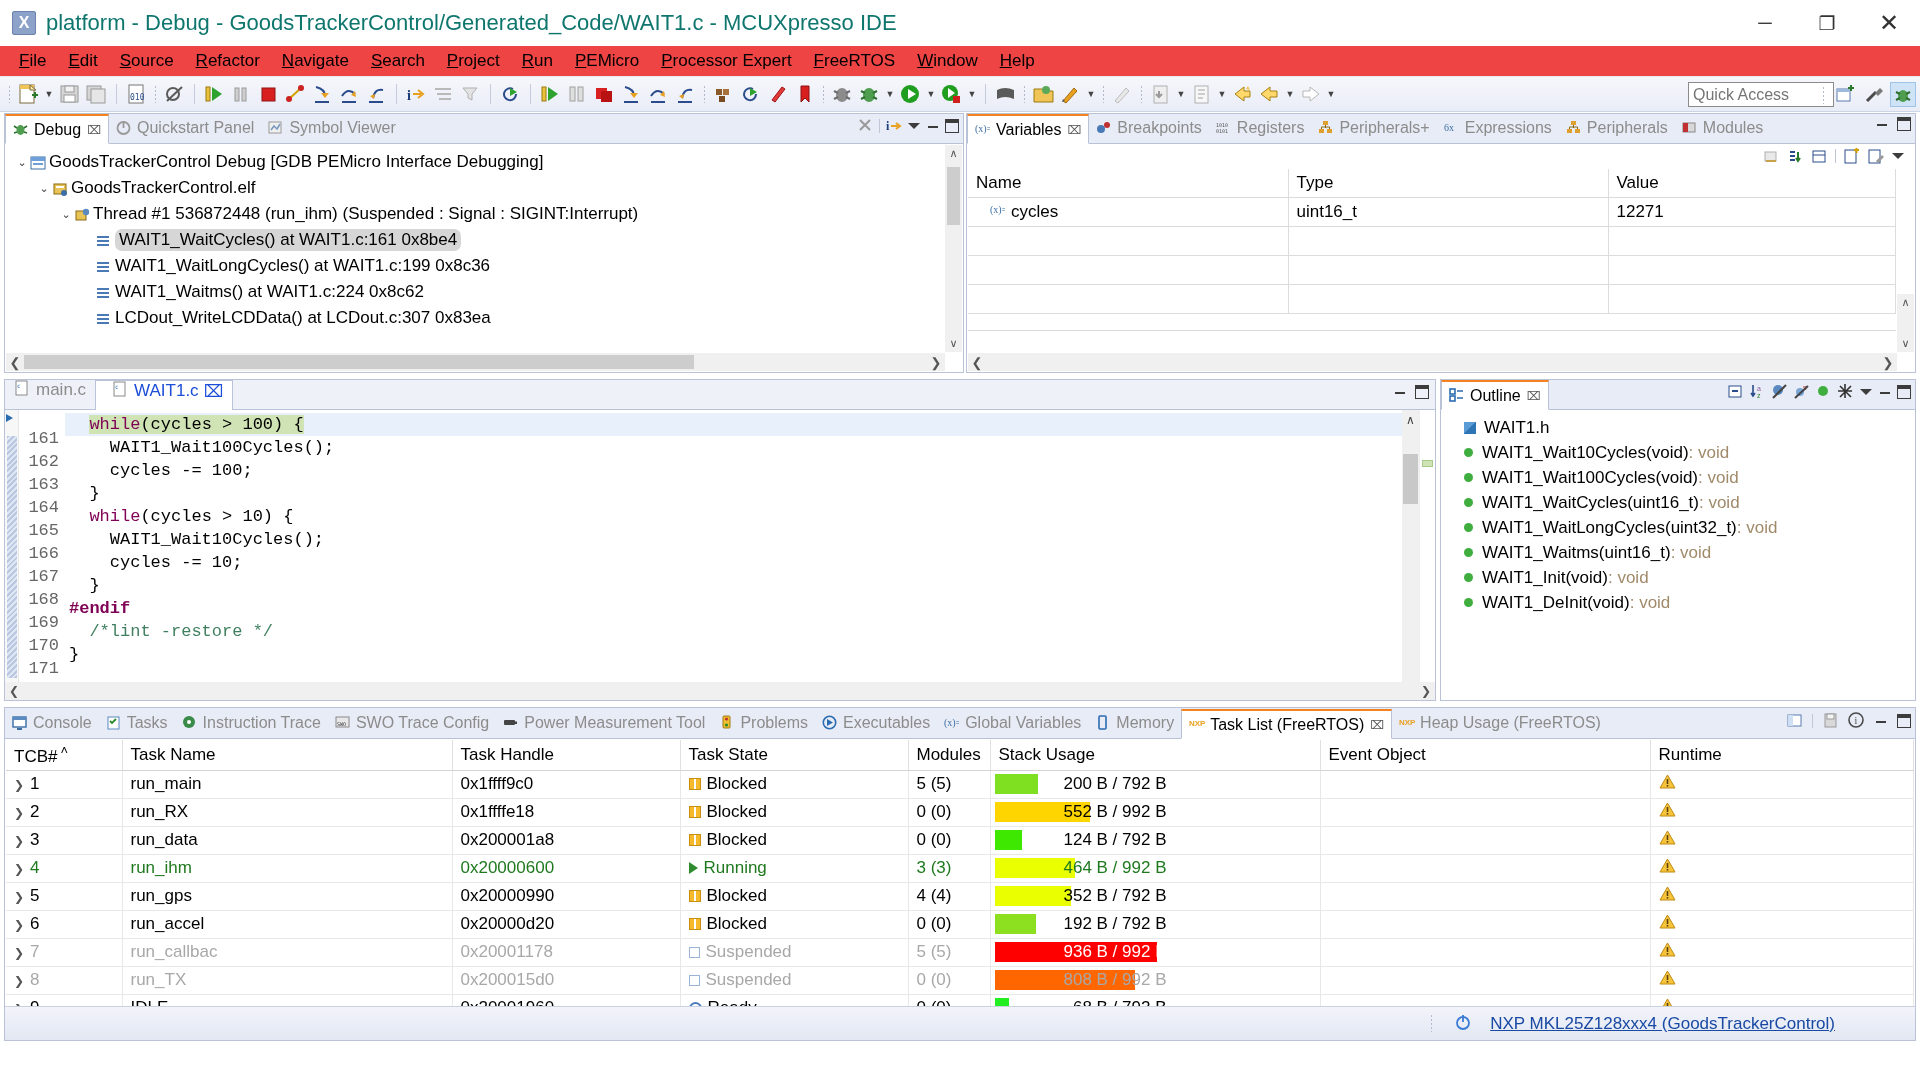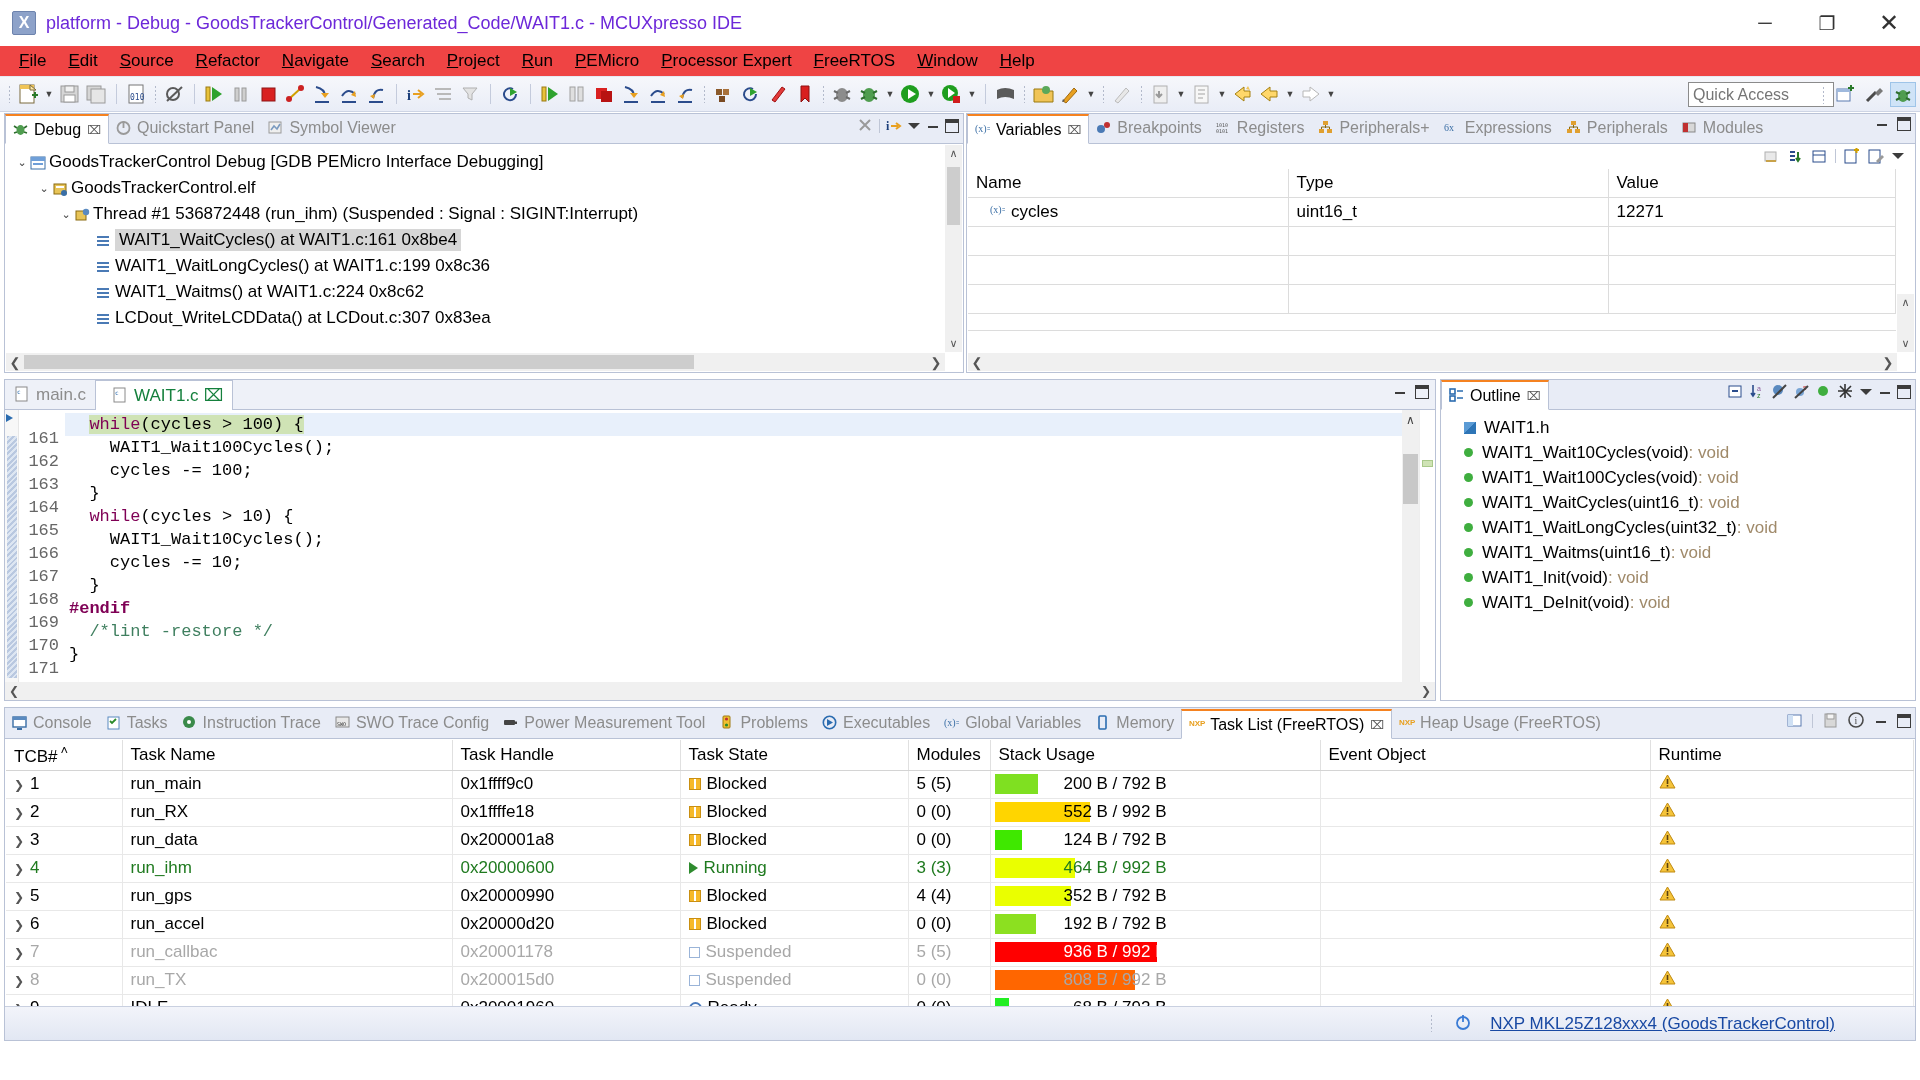--- a/index.html
+++ b/index.html
@@ -10,21 +10,21 @@
     font-size:17px; color:#000; background:#ffffff;
     -webkit-font-smoothing: antialiased;
   }
   
   .titlebar { height:46px; display:flex; align-items:center; background:#ffffff; }
   .app-icon {
     width:24px; height:24px; margin-left:12px; margin-right:10px;
     background:#8da2c9; border:1px solid #6d83ad; border-radius:2px;
     color:#fff; font-weight:bold; font-size:16px; line-height:22px; text-align:center;
   }
-  .title-text { font-size:18px; color:#6d28d9; }
+  .title-text { font-size:22px; color:#0f766e; }
   .win-controls { margin-left:auto; display:flex; }
   .win-btn { width:62px; height:46px; display:flex; align-items:center; justify-content:center;
              font-size:19px; color:#333; }
   .win-btn.close { font-size:24px; }
   
   .menubar { height:30px; display:flex; align-items:center; padding-left:8px; background:#ef4444; font-size:17px; }
   .menu-item { padding:2px 11px; color:#000; }
   .menu-item u { text-decoration:underline; }
   
   .toolbar {
@@ -63,40 +63,40 @@
   .winbtn-min::after{ content:""; position:absolute; left:2px; right:2px; top:7px; height:2px; background:#3c3c3c;}
   .winbtn-max { width:14px; height:14px; border:1px solid #3c3c3c; position:relative;}
   .winbtn-max::after{content:"";position:absolute;left:0;right:0;top:0;height:3px;background:#3c3c3c;}
   .winbtn-tri { width:14px;height:14px;position:relative;}
   .winbtn-tri::after{content:"";position:absolute;left:1px;top:4px;border-left:6px solid transparent;
                      border-right:6px solid transparent;border-top:6px solid #3c3c3c;}
   
   .tree { padding:4px 0 0 0; font-size:17px; overflow:hidden; }
   .tree-row { height:26px; display:flex; align-items:center; white-space:nowrap; }
   .tree-row .twisty { width:16px; text-align:center; font-size:11px; color:#444; }
-  .tree-row.sel .lbl { background:#d6d6d6; padding:1px 4px; }
+  .tree-row.sel .lbl { background:#d6d6d6; padding:1px 4px;border-radius:7px; }
   .stk-ic { width:14px; height:14px; margin-right:5px; display:inline-block; }
   
   .vscroll { position:absolute; right:1px; top:31px; bottom:20px; width:17px; background:#f0f0f0; }
   .vscroll .up, .vscroll .dn { height:17px; text-align:center; font-size:11px; color:#555; line-height:17px; }
   .vscroll .thumb { position:absolute; left:2px; right:2px; background:#cdcdcd; }
   .hscroll { position:absolute; left:1px; right:18px; bottom:1px; height:18px; background:#f0f0f0;
              display:flex; align-items:center; }
   .hscroll .lft,.hscroll .rgt { width:18px; text-align:center; font-size:13px; color:#555; }
   .hscroll .thumb { height:14px; background:#cdcdcd; }
   
   .var-toolbar { height:24px; display:flex; justify-content:flex-end; align-items:center; gap:7px; padding-right:10px; }
   .vtable { width:100%; border-collapse:collapse; font-size:17px; table-layout:fixed; }
   .vtable th { text-align:left; font-weight:normal; padding:3px 8px; border-right:1px solid #dcdcdc;
                border-bottom:1px solid #dcdcdc; height:28px; }
   .vtable td { padding:3px 8px; border-right:1px solid #dcdcdc; border-bottom:1px solid #dcdcdc; height:29px; }
   
   .etabbar { height:30px; display:flex; align-items:flex-end; background:#eef1f8; border-bottom:1px solid #b9c2d6; }
-  .etab { height:29px; display:flex; align-items:center; gap:5px; padding:0 9px; font-size:17px; color:#8c8c8c; }
-  .etab.active { background:#fff; color:#15803d; border-left:1px solid #b9c2d6; border-right:1px solid #b9c2d6;
+  .etab { height:29px; display:flex; gap:5px; padding:0 9px; font-size:17px; color:#8c8c8c; }
+  .etab.active { background:#fff; color:#1d4ed8; border-left:1px solid #b9c2d6; border-right:1px solid #b9c2d6;
                  border-top:1px solid #b9c2d6; height:30px; margin-bottom:-1px;padding-left:16px; }
   .code-area { position:absolute; left:0; right:0; top:30px; bottom:0; display:flex; background:#fff; }
   .bp-ruler { width:14px; background:#f7f7f7; border-right:1px solid #e6e6e6; position:relative; }
   .bp-ruler .bar { position:absolute; left:2px; width:10px; top:26px; bottom:22px;
                    background:repeating-linear-gradient(135deg,#b9c8e0 0 2px,#dde6f2 2px 4px); }
   .gutter { width:46px; text-align:right; padding-right:6px; color:#666; font-family:"Liberation Mono", monospace;
             font-size:17px; line-height:23px; padding-top:17px; }
   .codelines { flex:1; font-family:"Liberation Mono", monospace; font-size:17px; line-height:23px;
                padding-top:3px; position:relative; white-space:pre; overflow:hidden; }
   .cl { height:23px; padding-left:4px; }

